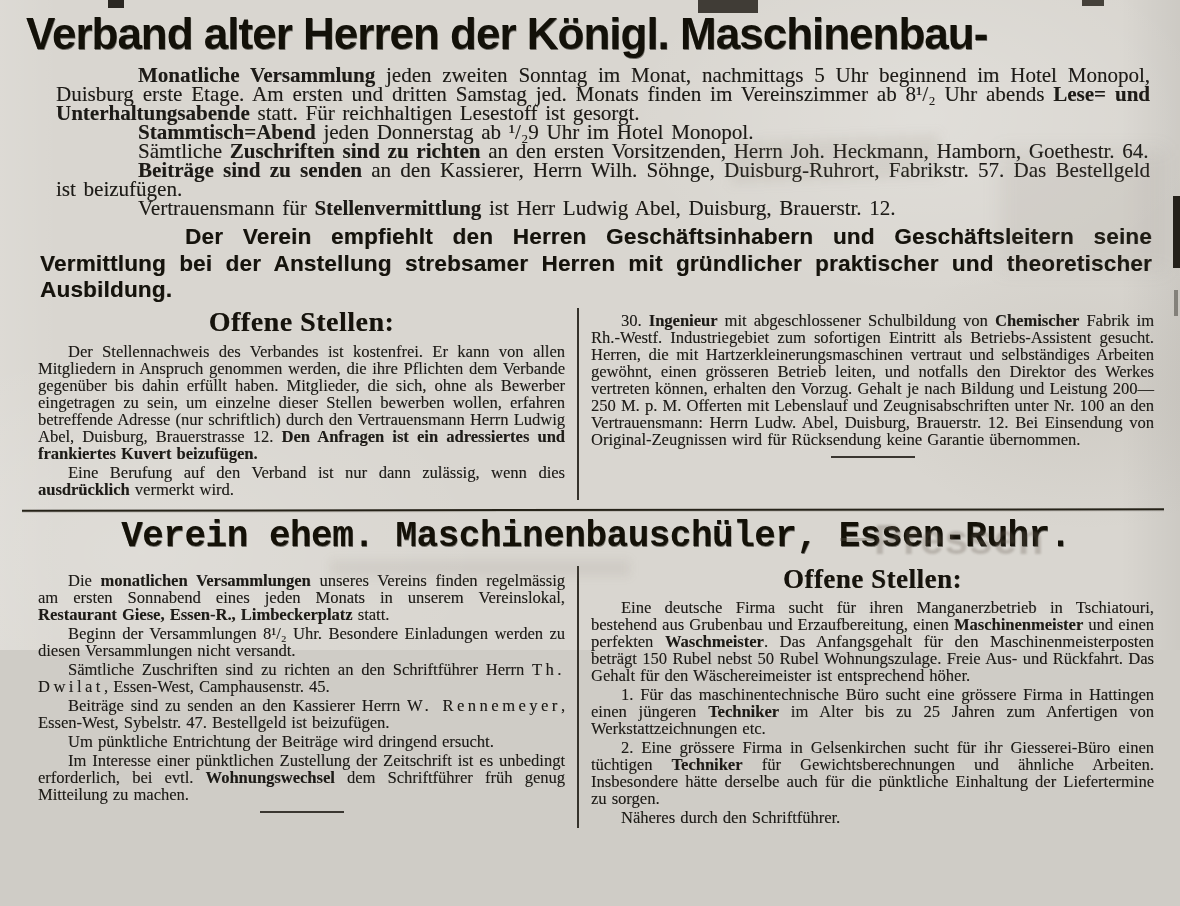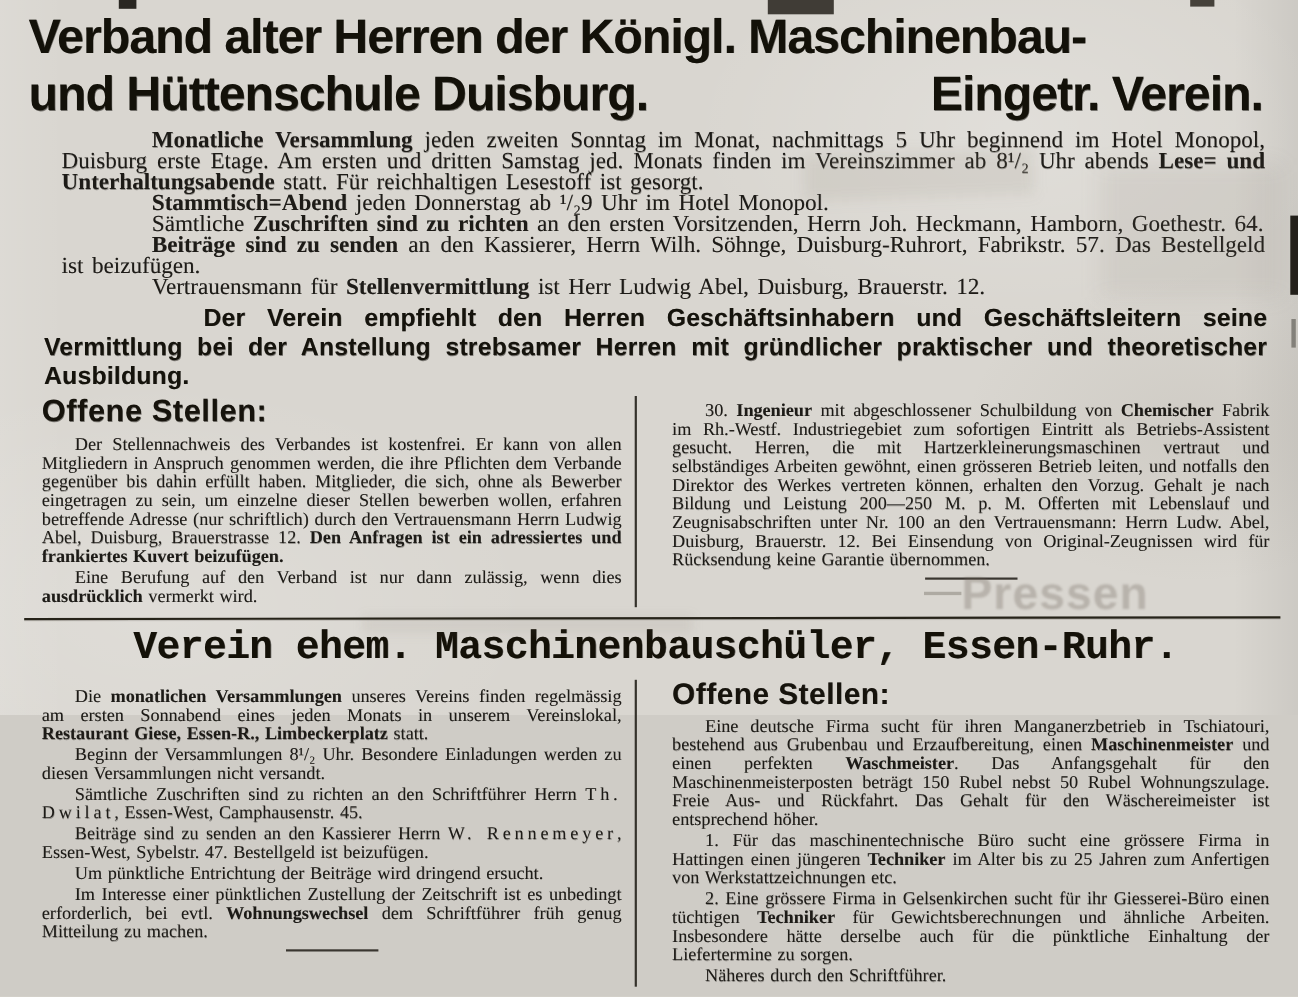--- a/index.html
+++ b/index.html
@@ -34,27 +34,27 @@
     font-family:"Liberation Sans", sans-serif;font-weight:bold;color:#15130c;
     font-size:22.5px;line-height:26.5px;text-align:justify;text-indent:145px;
     margin:6px 2px 0 2px;word-spacing:5px;letter-spacing:0.2px;
     text-shadow:0.4px 0.4px 0 rgba(10,8,4,0.45);
   }
   
   .cols{display:flex;margin-top:2px;align-items:stretch;}
   .col{text-align:justify;font-size:16.5px;line-height:17px;}
   .col p{margin:0 0 2px 0;text-indent:30px;word-spacing:1px;}
   .col.left{width:527px;flex:none;}
-  .col.right{flex:1;margin-left:20px;}
+  .col.right{flex:1;}
   .vrule{width:2px;background:#35322b;margin:2px 12px 0 12px;flex:none;}
   .s1 .col.right{padding-top:6px;}
   .s2 .col.left{padding-top:8px;}
   .jobs-heading{
-    font-family:Liberation Sans, sans-serif;font-weight:bold;color:#16130c;
-    font-size:28px;line-height:32px;margin:0 0 5px 0;letter-spacing:0.5px;
+    font-family:Liberation Serif, serif;font-weight:bold;color:#16130c;
+    font-size:28px;line-height:32px;text-align:center;margin:0 0 5px 0;letter-spacing:0.5px;
     text-shadow:0.4px 0.4px 0 rgba(10,8,4,0.5);
   }
   .jobs-heading.small{font-size:27px;line-height:31px;margin-bottom:4px;}
   .b{font-weight:bold;}
   .sperr{letter-spacing:3.5px;}
   .short-rule{width:84px;height:2px;background:#3a3630;margin:8px auto 0 auto;}
   .section-rule{height:2px;background:#262319;margin:9px -10px 5px -16px;
     box-shadow:0 1px 0 rgba(38,35,25,0.15);transform:rotate(-0.08deg);}
   .verein-title{
     font-family:Liberation Mono, monospace;font-weight:bold;color:#141108;
@@ -89,24 +89,20 @@
   <div class="artifact edge-bar"></div>
   <div class="artifact edge-bar2"></div>
   <div class="artifact smudge-a"></div>
   <div class="artifact smudge-b"></div>
   <div class="artifact smudge-c"></div>
   <div class="artifact ghost-dash"></div>
   <div class="ghost-press">Pressen</div>
 
   <header>
     <div class="hl l1">Verband alter Herren der Königl. Maschinenbau-</div>
-    <div class="hl l2">
-      <span>und Hüttenschule Duisburg.</span>
-      <span>Eingetr. Verein.</span>
-    </div>
   </header>
 
   <section class="s1">
     <div class="intro">
         <p><span class="b">Monatliche Versammlung</span><span> jeden zweiten Sonntag im Monat, nachmittags 5 Uhr beginnend im Hotel Monopol, Duisburg erste Etage. Am ersten und dritten Samstag jed. Monats finden im Vereinszimmer ab 8¹/₂ Uhr abends </span><span class="b">Lese= und Unterhaltungsabende</span><span> statt. Für reichhaltigen Lesestoff ist gesorgt.</span></p>
         <p><span class="b">Stammtisch=Abend</span><span> jeden Donnerstag ab ¹/₂9 Uhr im Hotel Monopol.</span></p>
         <p><span>Sämtliche </span><span class="b">Zuschriften sind zu richten</span><span> an den ersten Vorsitzenden, Herrn Joh. Heckmann, Hamborn, Goethestr. 64.</span></p>
         <p><span class="b">Beiträge sind zu senden</span><span> an den Kassierer, Herrn Wilh. Söhnge, Duisburg-Ruhrort, Fabrikstr. 57. Das Bestellgeld ist beizufügen.</span></p>
         <p><span>Vertrauensmann für </span><span class="b">Stellenvermittlung</span><span> ist Herr Ludwig Abel, Duisburg, Brauerstr. 12.</span></p>
       </div>

